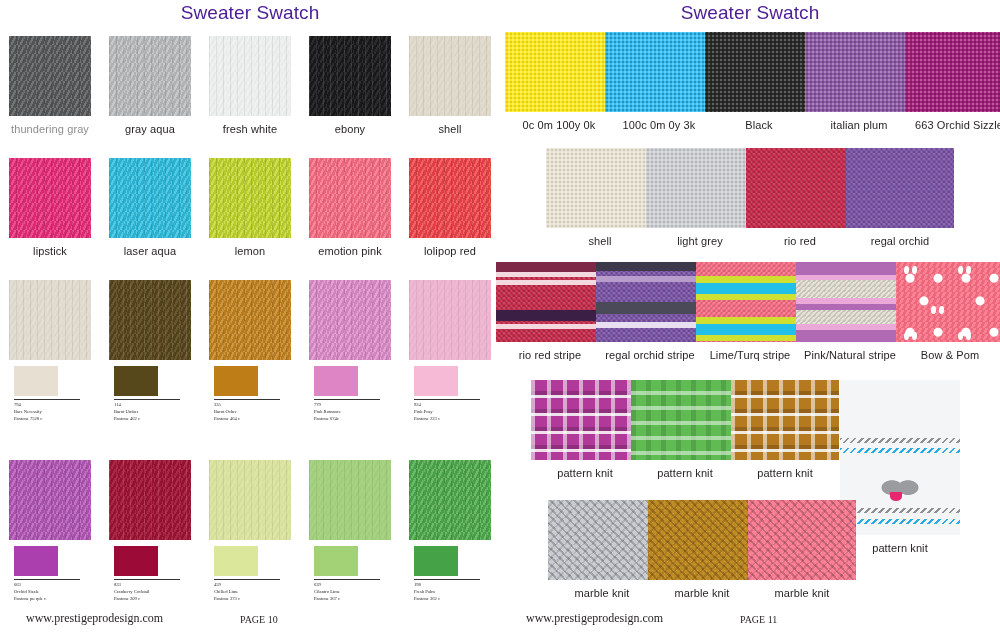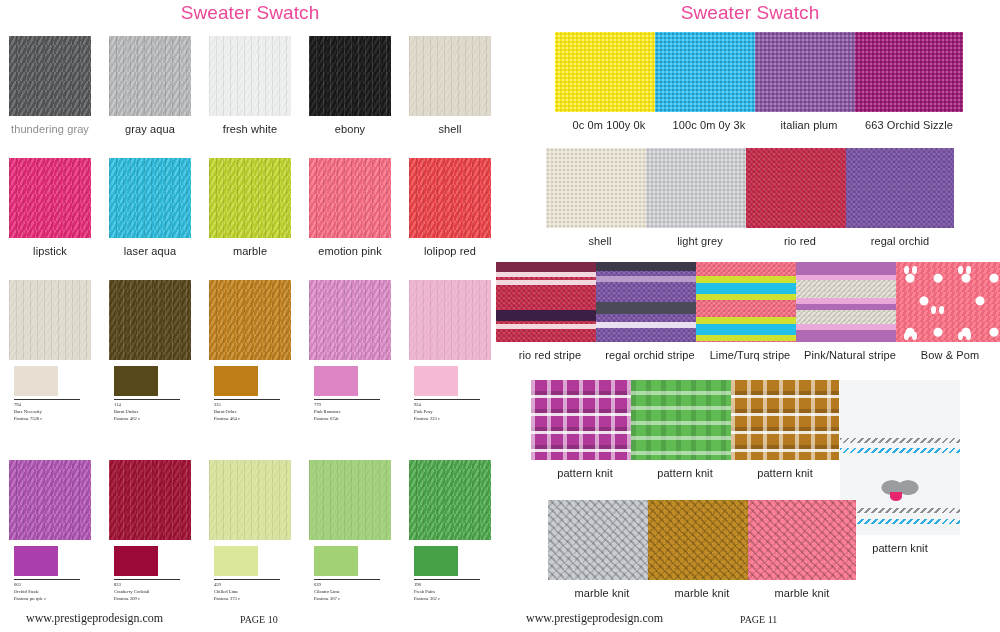--- a/index.html
+++ b/index.html
@@ -8,21 +8,21 @@
     font-family:"Liberation Sans","DejaVu Sans",sans-serif;
     color:#231f20;overflow:hidden;position:relative;
   }
   .page{position:absolute;top:0;height:632px;width:500px;}
   .page-left{left:0;}
   .page-right{left:500px;}
 
   .page-title{
     position:absolute;top:2px;left:0;width:100%;
     text-align:center;font-size:19px;font-weight:400;
-    letter-spacing:.1px;color:#ec4899;
+    letter-spacing:.1px;color:#4c1d95;
   }
 
   .cells{display:flex;justify-content:center;}
   .cell{width:100px;display:flex;flex-direction:column;align-items:center;}
 
   .sw{
     width:82px;height:80px;position:relative;overflow:hidden;
     background-repeat:repeat;
   }
   .sw.wide{width:108px;}
@@ -157,21 +157,21 @@
     <div class="cell">
       <div class="sw knitV" style="background-color:#ea2c7a"></div>
       <div class="cap">lipstick</div>
     </div>
     <div class="cell">
       <div class="sw knitV" style="background-color:#2fc0e0"></div>
       <div class="cap">laser aqua</div>
     </div>
     <div class="cell">
       <div class="sw knitV" style="background-color:#c3d82e"></div>
-      <div class="cap">marble</div>
+      <div class="cap">lemon</div>
     </div>
     <div class="cell">
       <div class="sw knitV" style="background-color:#fc6e84"></div>
       <div class="cap">emotion pink</div>
     </div>
     <div class="cell">
       <div class="sw knitV" style="background-color:#f0444a"></div>
       <div class="cap">lolipop red</div>
     </div>
   </div>
@@ -296,20 +296,24 @@
   <div class="page-title">Sweater Swatch</div>
 
   <div class="cells" style="position:absolute;top:32px;left:0;width:100%;margin-left:9px;">
     <div class="cell">
       <div class="sw wide dotgrid soft" style="background-color:#fbe81c"></div>
       <div class="cap">0c 0m 100y 0k</div>
     </div>
     <div class="cell">
       <div class="sw wide dotgrid" style="background-color:#33bdf0"></div>
       <div class="cap">100c 0m 0y 3k</div>
+    </div>
+    <div class="cell">
+      <div class="sw wide dotgrid" style="background-color:#2b2b2b"></div>
+      <div class="cap">Black</div>
     </div>
     <div class="cell">
       <div class="sw wide dotgrid" style="background-color:#8e5ba6"></div>
       <div class="cap">italian plum</div>
     </div>
     <div class="cell">
       <div class="sw wide dotgrid" style="background-color:#a3217c"></div>
       <div class="cap">663 Orchid Sizzle</div>
     </div>
   </div>

